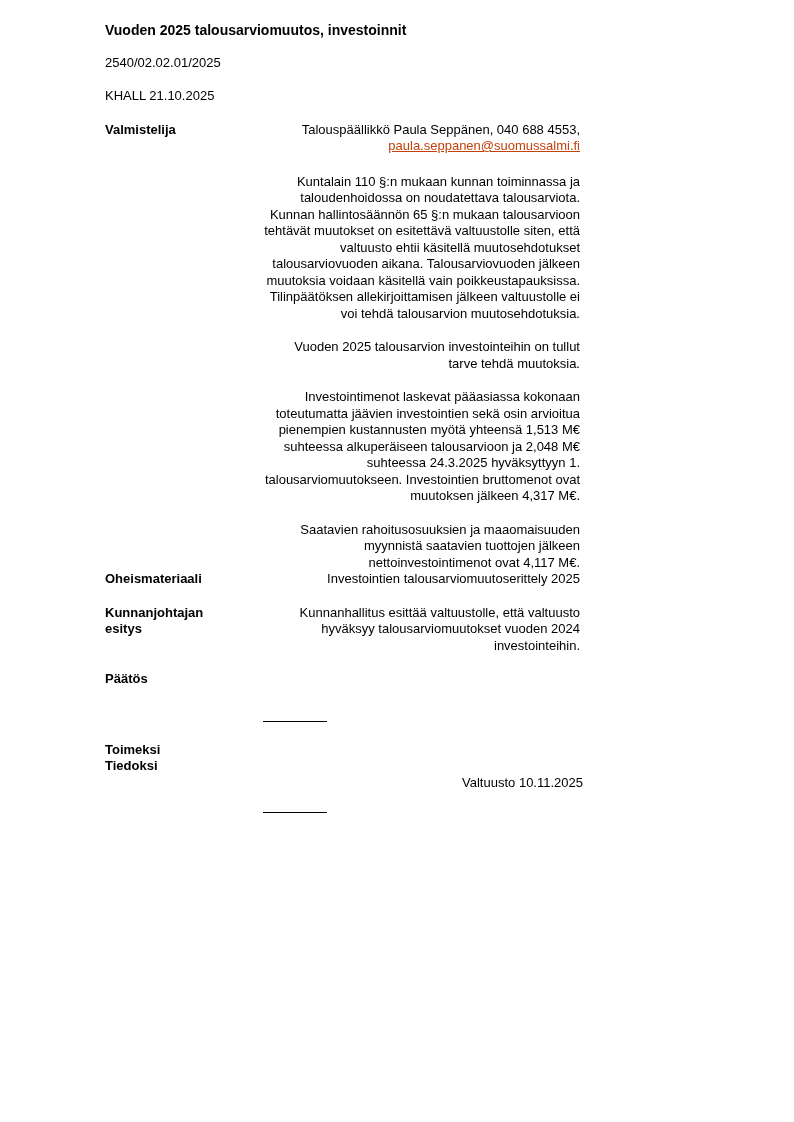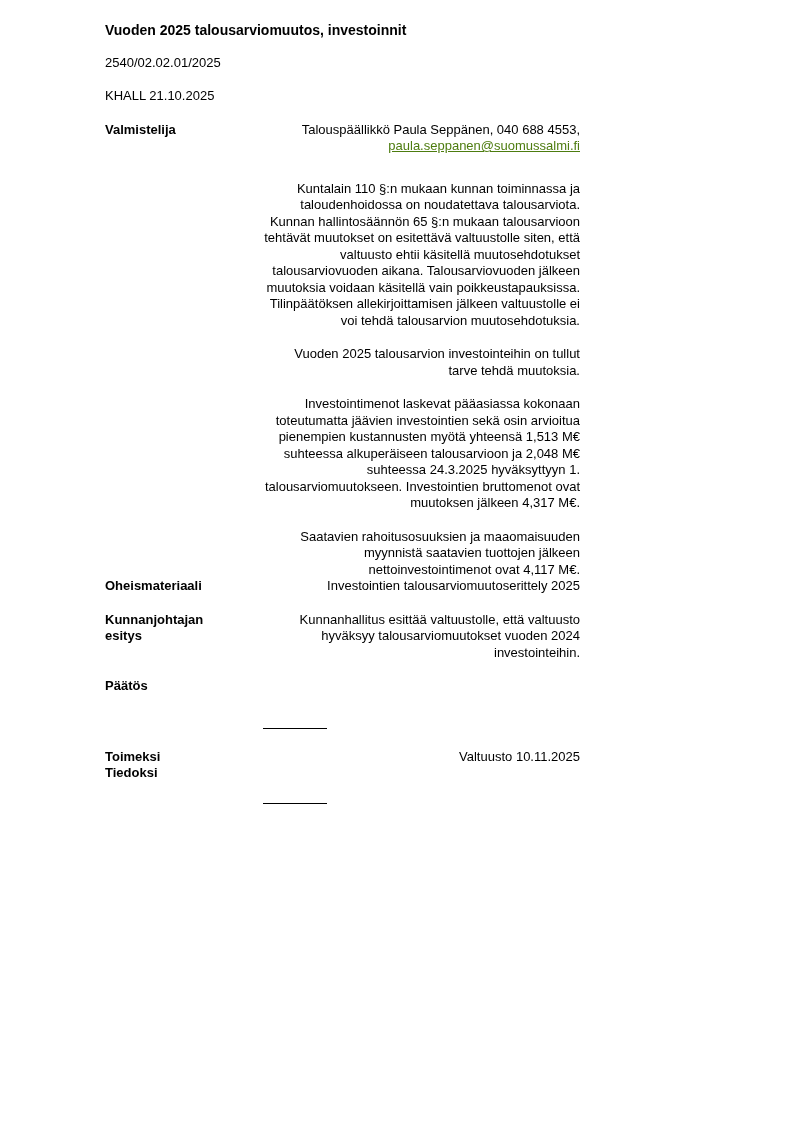--- a/index.html
+++ b/index.html
@@ -24,29 +24,29 @@
   .meta-line { margin-bottom: 17px; }
   .row { display: flex; align-items: flex-start; }
   .label-col {
     width: 158px;
     flex-shrink: 0;
     font-weight: bold;
   }
   .content-col { width: 478px; text-align: right; }
   .content-col p { margin-bottom: 17px; }
   .content-col p:last-child { margin-bottom: 0; }
-  .row-valmistelija { margin-bottom: 26px; gap: 10px; }
+  .row-valmistelija { margin-bottom: 19px; gap: 10px; }
   .body-paragraphs { margin-bottom: 0; }
   .row-oheismateriaali { margin-bottom: 17px; gap: 12px; }
   .row-esitys { margin-bottom: 17px; }
   .row-paatos { margin-bottom: 31px; }
   .row-sigline1 { margin-bottom: 20px; }
-  .row-toimeksi { margin-bottom: 19px; }
+  .row-toimeksi { margin-bottom: 19px; flex-direction: column; }
   a.email-link {
-    color: #4d7c0f;
+    color: #c2410c;
     text-decoration: underline;
     cursor: pointer;
   }
   .sig-line {
     width: 64px;
     height: 0;
     border-bottom: 1px solid #000000;
     margin-top: 2px;
   }
 </style>

